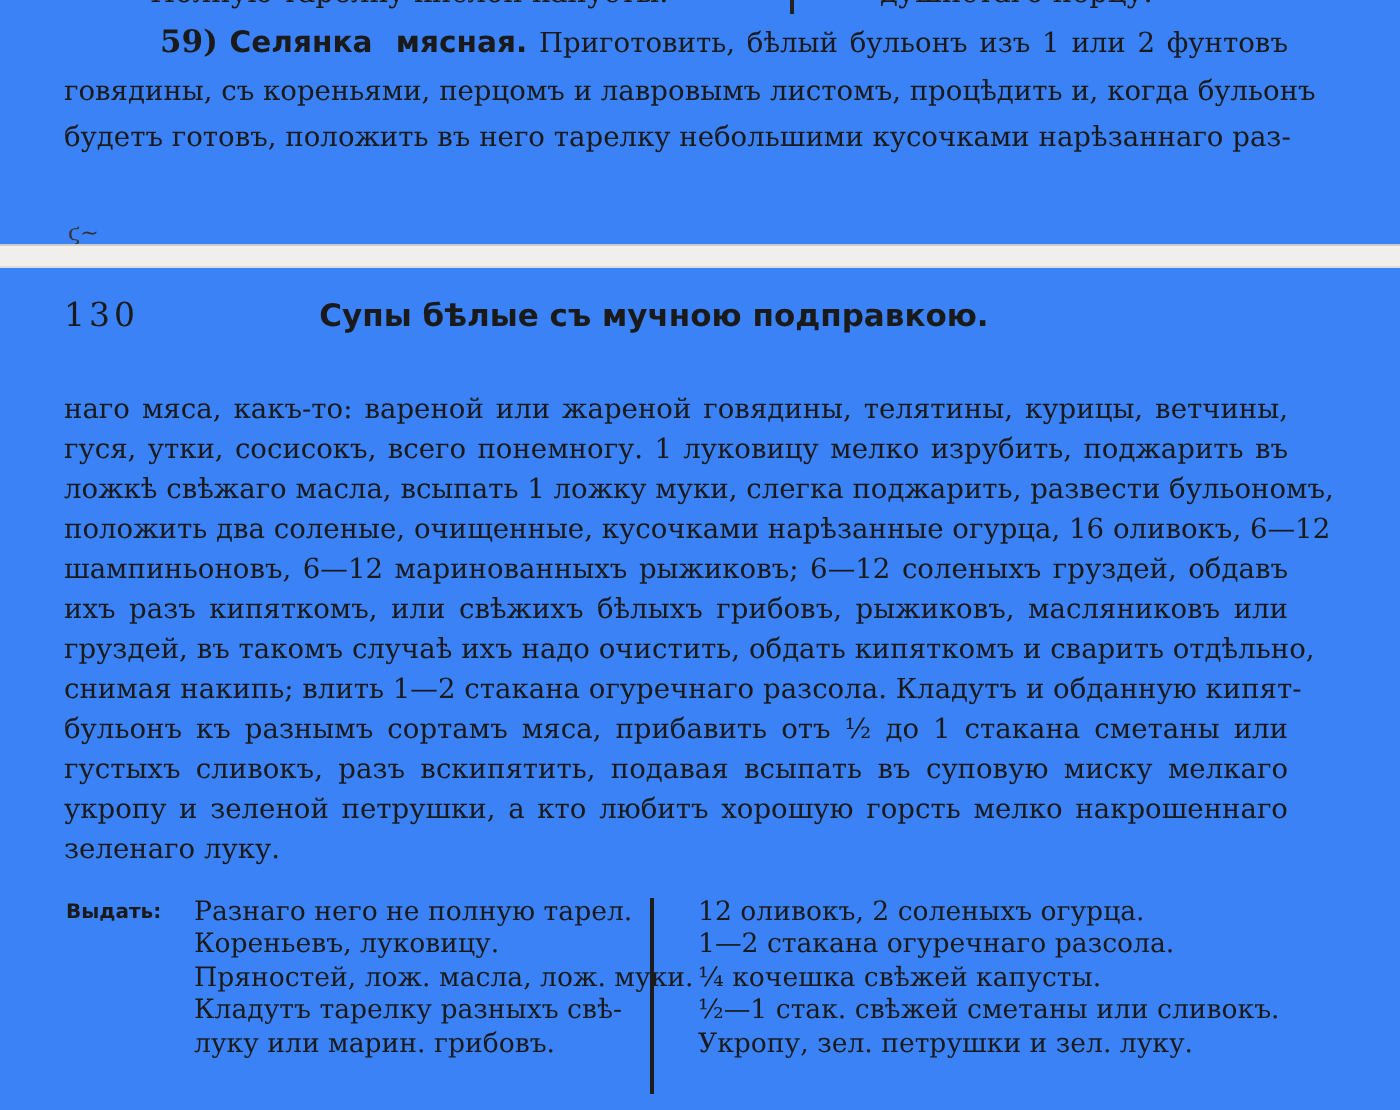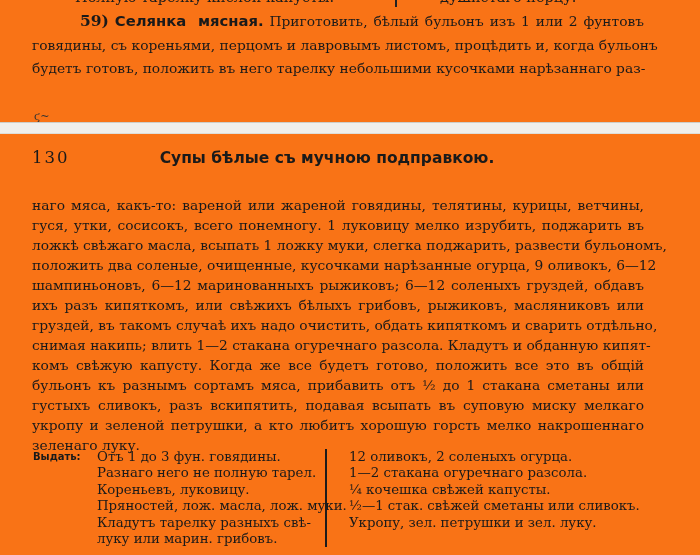--- a/index.html
+++ b/index.html
@@ -1,18 +1,18 @@
 <!DOCTYPE html>
 <html><head>
 <meta charset="utf-8">
 <style>
   html,body { margin:0; padding:0; background:#ffffff; }
   .canvas {
     position:relative; width:700px; height:555px; overflow:hidden;
-    background:#f97316; color:#1a1a1a;
+    background:#3b82f6; color:#1a1a1a;
     font-family:"DejaVu Serif", serif;
   }
   .jline { white-space:nowrap; text-align:justify; text-align-last:justify; }
 
   
   .top-clip { position:absolute; left:0; top:0; width:700px; height:8px; overflow:hidden; }
   .top-clip .frag { position:absolute; top:-12px; font-size:14.5px; line-height:18px; }
   .frag-left  { left:75px; }
   .frag-right { left:440px; }
   .frag-bar   { position:absolute; left:395px; top:-9px; width:2px; height:16px; background:#222; }
@@ -74,37 +74,35 @@
   <div class="band"></div>
 
   <div class="page-number">130</div>
   <div class="running-head">Супы бѣлые съ мучною подправкою.</div>
 
   <div class="body-text">
 
   <div class="jline">наго мяса, какъ-то: вареной или жареной говядины, телятины, курицы, ветчины,</div>
       <div class="jline">гуся, утки, сосисокъ, всего понемногу. 1 луковицу мелко изрубить, поджарить въ</div>
       <div class="jline">ложкѣ свѣжаго масла, всыпать 1 ложку муки, слегка поджарить, развести бульономъ,</div>
-      <div class="jline">положить два соленые, очищенные, кусочками нарѣзанные огурца, 9 оливокъ, 6—12</div>
+      <div class="jline">положить два соленые, очищенные, кусочками нарѣзанные огурца, 16 оливокъ, 6—12</div>
       <div class="jline">шампиньоновъ, 6—12 маринованныхъ рыжиковъ; 6—12 соленыхъ груздей, обдавъ</div>
       <div class="jline">ихъ разъ кипяткомъ, или свѣжихъ бѣлыхъ грибовъ, рыжиковъ, масляниковъ или</div>
       <div class="jline">груздей, въ такомъ случаѣ ихъ надо очистить, обдать кипяткомъ и сварить отдѣльно,</div>
       <div class="jline">снимая накипь; влить 1—2 стакана огуречнаго разсола. Кладутъ и обданную кипят-</div>
-      <div class="jline">комъ свѣжую капусту. Когда же все будетъ готово, положить все это въ общій</div>
       <div class="jline">бульонъ къ разнымъ сортамъ мяса, прибавить отъ ½ до 1 стакана сметаны или</div>
       <div class="jline">густыхъ сливокъ, разъ вскипятить, подавая всыпать въ суповую миску мелкаго</div>
       <div class="jline">укропу и зеленой петрушки, а кто любитъ хорошую горсть мелко накрошеннаго</div>
       <div class="jline">зеленаго луку.</div>
     </div>
 
   <div class="issue">
     <div class="issue-label">Выдать:</div>
     <div class="issue-left">
 
-    <div class="item">Отъ 1 до 3 фун. говядины.</div>
         <div class="item">Разнаго него не полную тарел.</div>
         <div class="item">Кореньевъ, луковицу.</div>
         <div class="item">Пряностей, лож. масла, лож. муки.</div>
         <div class="item">Кладутъ тарелку разныхъ свѣ-</div>
         <div class="item">луку или марин. грибовъ.</div>
       </div>
     <div class="issue-bar"></div>
     <div class="issue-right">
 
     <div class="item">12 оливокъ, 2 соленыхъ огурца.</div>

